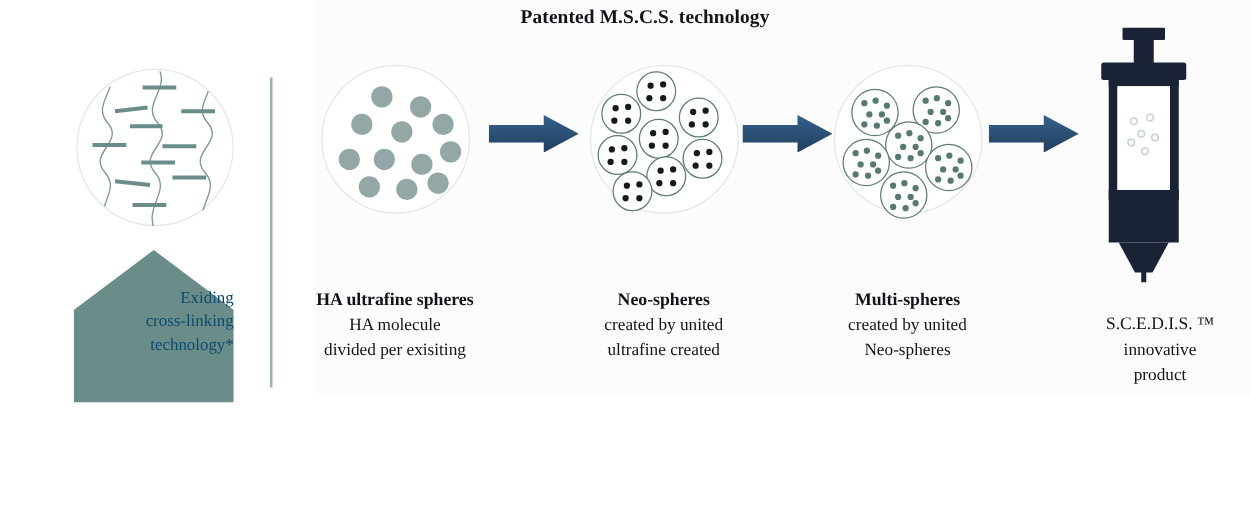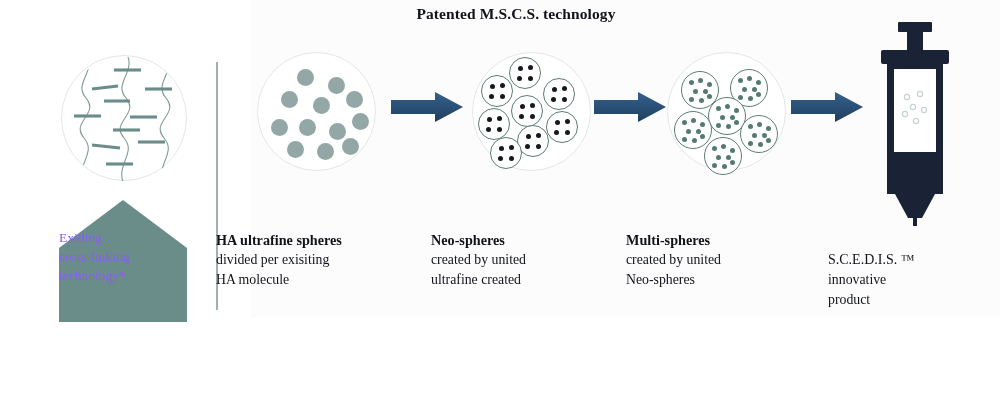--- a/index.html
+++ b/index.html
@@ -104,40 +104,41 @@
     left: 43px;
     top: 200px;
     width: 128px;
     height: 122px;
   }
   .house-label {
     position: absolute;
     left: 43px;
     top: 228px;
     width: 128px;
-    text-align: left;
+    text-align: right;
     font-size: 13.5px;
     line-height: 19px;
-    color: #8b5cf6;
+    color: #0c4a6e;
   }
   .footnote {
     position: absolute;
     left: 5px;
     top: 348px;
     width: 240px;
     text-align: center;
     font-size: 13.7px;
     line-height: 20px;
     color: #12161a;
   }
 
   
   .cap {
     position: absolute;
     width: 200px;
+    text-align: center;
   }
   .cap .hd {
     font-size: 14.2px;
     font-weight: bold;
     line-height: 20px;
     display: block;
   }
   .cap .hd.plain { font-weight: normal; font-size: 14px; }
   .cap .sub {
     font-size: 13.8px;
@@ -374,22 +375,22 @@
       <circle cx="59" cy="72" r="2.6"></circle>
       <circle cx="52" cy="85" r="2.6"></circle>
       <circle cx="63" cy="88" r="2.6"></circle>
       <circle cx="44" cy="92" r="2.6"></circle>
       <circle cx="55" cy="99" r="2.6"></circle>
     </g>
   </svg>
 
   <div class="cap cap1">
     <span class="hd">HA ultrafine spheres</span>
+    <span class="sub">HA molecule</span>
     <span class="sub">divided per exisiting</span>
-    <span class="sub">HA molecule</span>
   </div>
 
   <div class="cap cap2">
     <span class="hd">Neo-spheres</span>
     <span class="sub">created by united</span>
     <span class="sub">ultrafine created</span>
   </div>
 
   <div class="cap cap3">
     <span class="hd">Multi-spheres</span>

